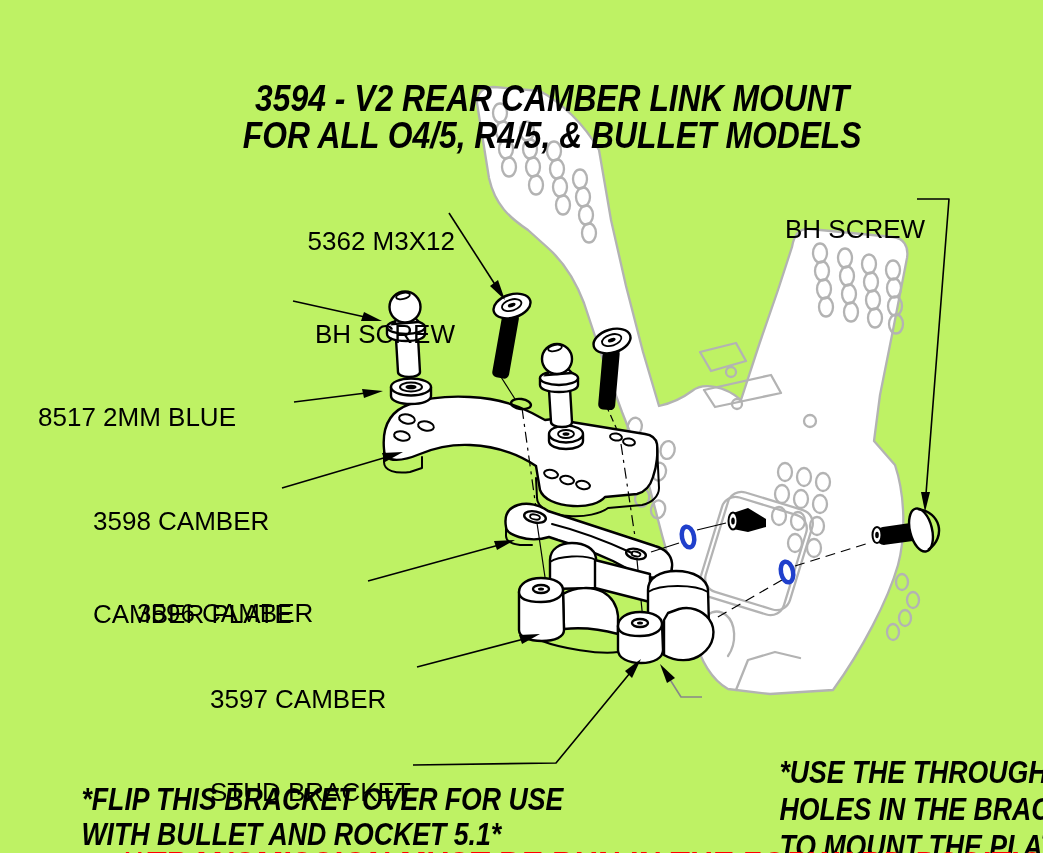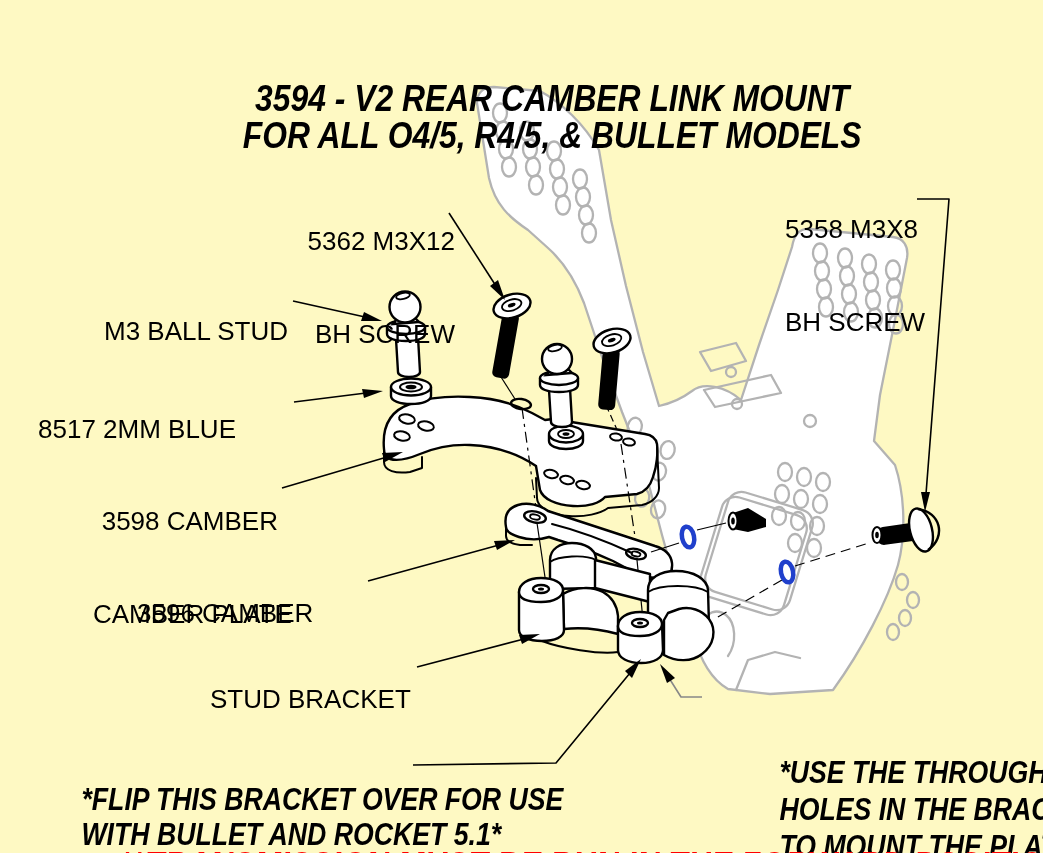--- a/index.html
+++ b/index.html
@@ -1,23 +1,23 @@
 <!DOCTYPE html>
 <html><head>
 <meta charset="utf-8">
 <style>
   html,body{margin:0;padding:0;background:#ffffff;}
-  #page{position:relative;width:1043px;height:853px;background:#fef9c3;overflow:hidden;
+  #page{position:relative;width:1043px;height:853px;background:#bef264;overflow:hidden;
         font-family:"Liberation Sans","DejaVu Sans",sans-serif;color:#000;}
   #diagram-svg{position:absolute;left:0;top:0;width:1043px;height:853px;}
   .txt{position:absolute;white-space:pre;}
   .lbl{font-size:26px;line-height:31px;color:#000;}
   .lbl .ln{display:block;}
   .right{text-align:right;}
-  .center{text-align:right;}
+  .center{text-align:left;}
   .cond{display:inline-block;transform:scaleX(0.86);}
   .o-left{transform-origin:left top;}
   .o-center{transform-origin:center top;}
   #title-block{left:0;top:6px;width:1010px;text-align:center;
      font-weight:bold;font-style:italic;font-size:37px;line-height:37px;}
   #note-flip{left:3px;top:712px;font-weight:bold;font-style:italic;font-size:31px;line-height:35px;}
   #note-use{left:701px;top:680px;font-weight:bold;font-style:italic;font-size:31px;line-height:37px;}
   #warning-text{left:0;top:806px;width:1043px;text-align:center;
      font-weight:bold;font-style:italic;font-size:37px;line-height:40px;}
 </style>
@@ -315,42 +315,41 @@
       <span class="ln">FOR ALL O4/5, R4/5, &amp; BULLET MODELS</span>
     </span>
   </div>
 
   <div class="txt lbl right" style="left:255px;top:164px;width:200px;">
     <span class="ln">5362 M3X12</span>
     <span class="ln">BH SCREW</span>
   </div>
 
   <div class="txt lbl" style="left:785px;top:152px;">
-    <span class="ln">5358 M3X8</span>
     <span class="ln">BH SCREW</span>
   </div>
 
   <div class="txt lbl right" style="left:95px;top:254px;width:193px;">
-    <span class="ln">M3 BALL STUD</span>
-  </div>
-
-  <div class="txt lbl" style="left:38px;top:352px;">
+  </div>
+
+  <div class="txt lbl" style="left:38px;top:340px;">
     <span class="ln">8517 2MM BLUE</span>
   </div>
 
   <div class="txt lbl center" style="left:93px;top:444px;width:185px;">
     <span class="ln">3598 CAMBER</span>
     <span class="ln">CAMBER PLATE</span>
   </div>
 
   <div class="txt lbl" style="left:137px;top:536px;">
     <span class="ln">3596 CAMBER</span>
   </div>
 
   <div class="txt lbl" style="left:210px;top:622px;">
+    <span class="ln">3597 CAMBER</span>
     <span class="ln">STUD BRACKET</span>
   </div>
 
   <div id="note-flip" class="txt">
     <span class="cond o-left">
       <span class="ln">*FLIP THIS BRACKET OVER FOR USE</span>
       <span class="ln">WITH BULLET AND ROCKET 5.1*</span>
     </span>
   </div>
 

